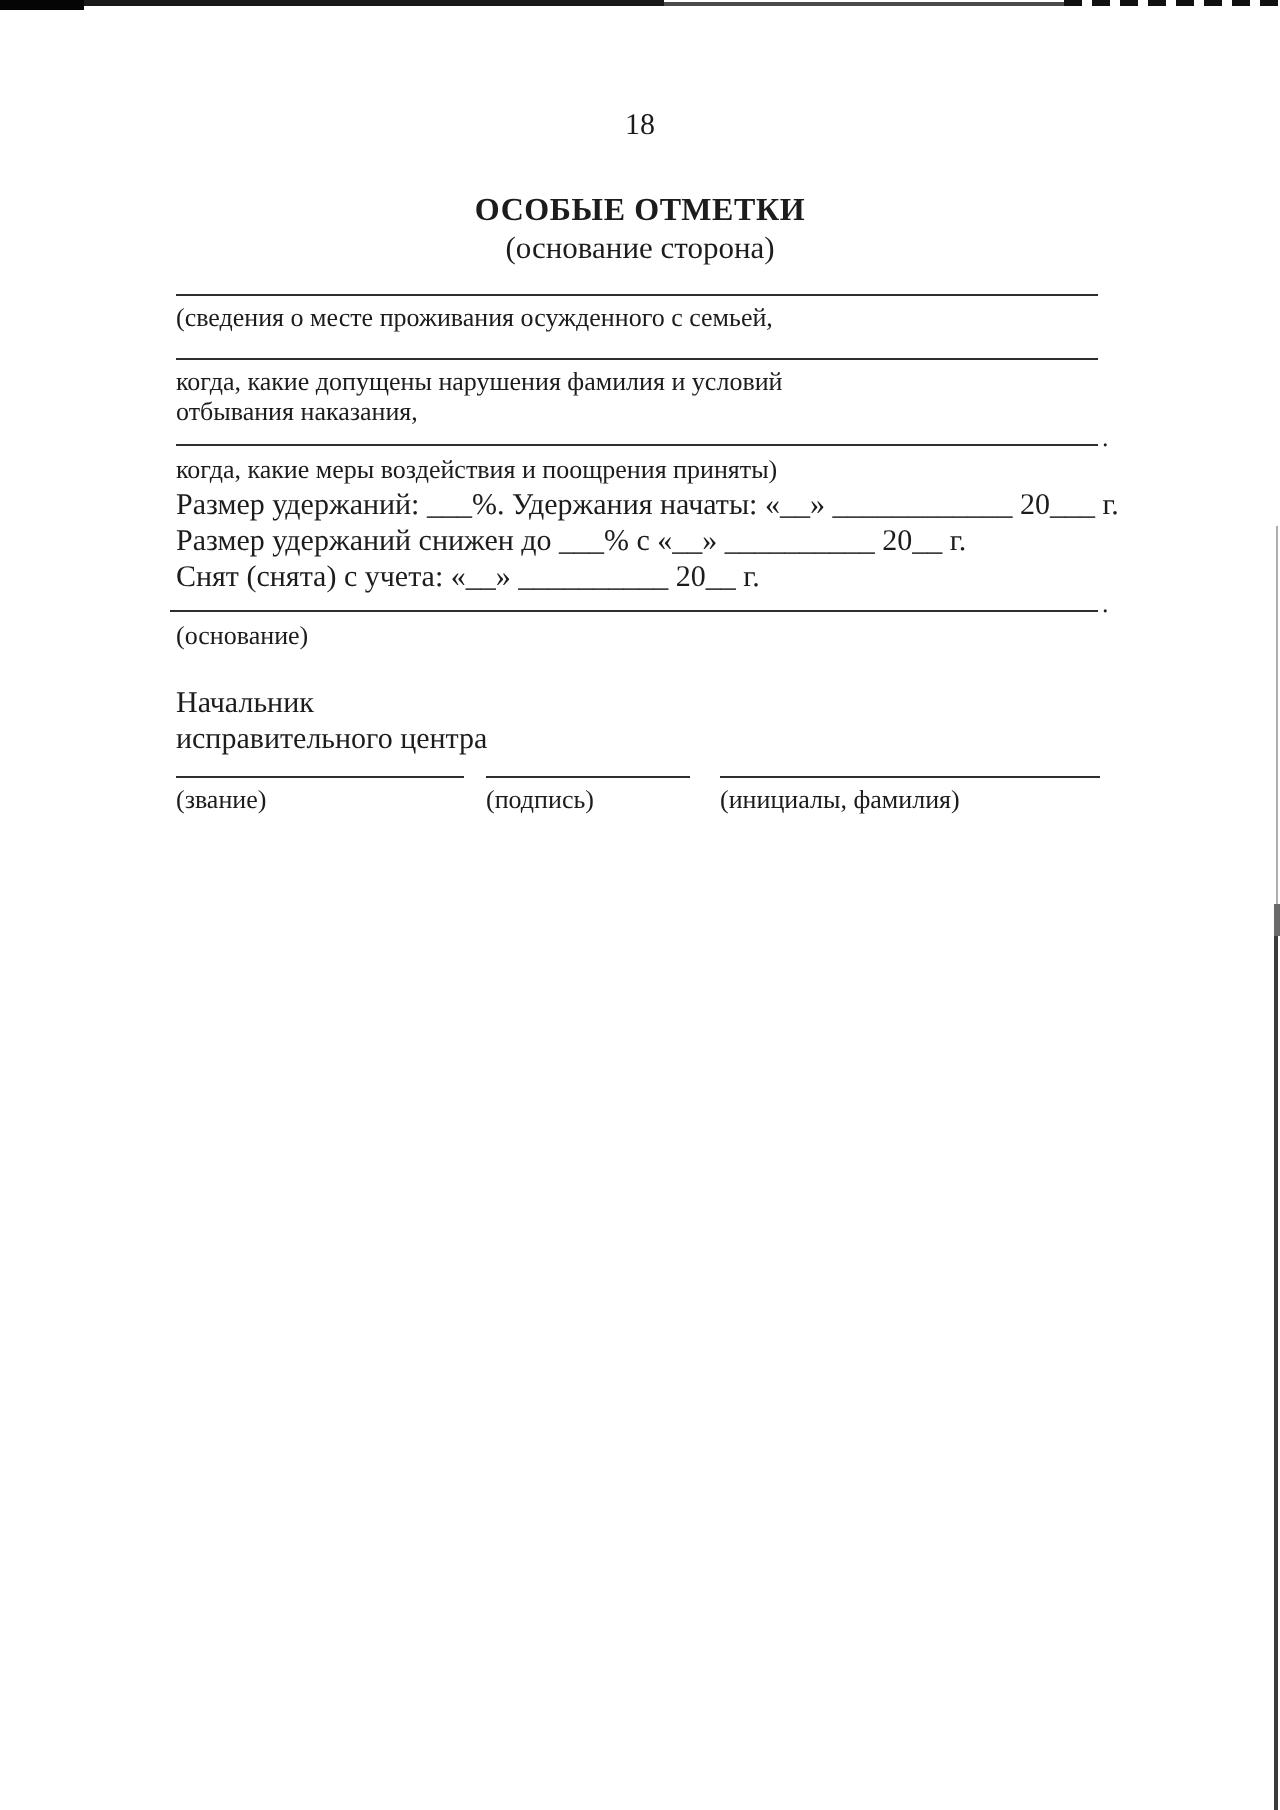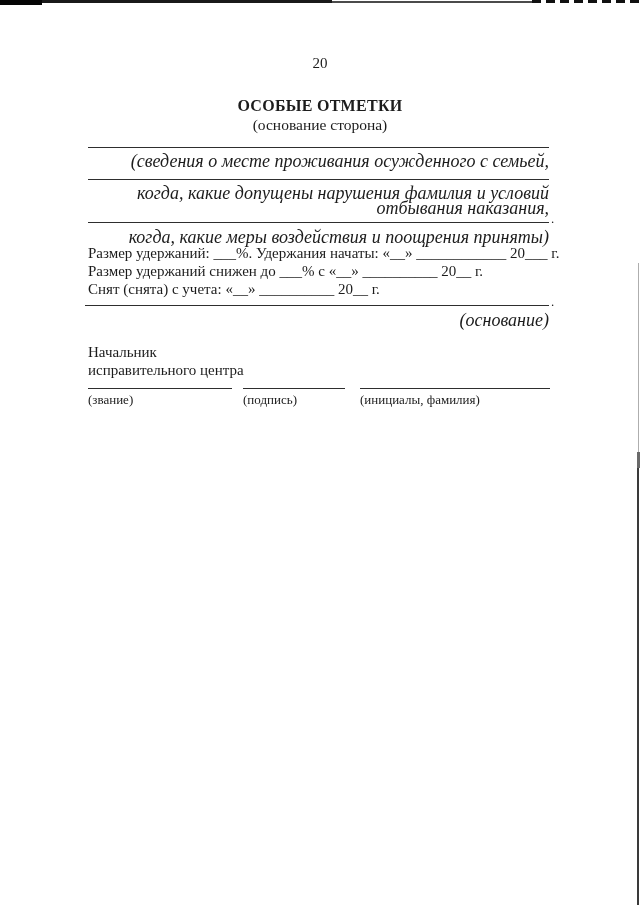--- a/index.html
+++ b/index.html
@@ -26,21 +26,21 @@
   .vseg-tick{top:452px;height:16px;width:3px;background:#6a6a6a;right:0 !important;}
   .vseg-dark{top:468px;height:437px;width:2px;background:#3a3a3a;}
   
   .center{position:absolute;left:0;width:640px;text-align:center;}
   .pagenum{top:55px;font-size:15px;}
   .title{top:97px;font-size:16px;font-weight:bold;letter-spacing:.3px;}
   .subtitle{top:116px;font-size:15.5px;}
   
   .rule{position:absolute;height:1px;background:#2e2e2e;}
   .rule-wide{left:88px;width:461px;}
-  .caption{position:absolute;left:88px;width:461px;text-align:right;font-size:18px;font-style:italic;}
+  .caption{position:absolute;left:88px;width:461px;text-align:left;font-size:13px;}
   .dot{position:absolute;font-size:13px;}
   .row{position:absolute;left:88px;font-size:15px;white-space:pre;}
   .sigcap{position:absolute;font-size:13px;}
 </style>
 </head>
 <body>
 
 <div class="page">
 
   <div class="scan-top">
@@ -48,21 +48,21 @@
     <div class="seg seg-b"></div>
     <div class="seg seg-c"></div>
     <div class="seg seg-d"></div>
   </div>
   <div class="scan-right">
     <div class="vseg vseg-light"></div>
     <div class="vseg vseg-tick"></div>
     <div class="vseg vseg-dark"></div>
   </div>
 
-  <div class="center pagenum">20</div>
+  <div class="center pagenum">18</div>
   <div class="center title">ОСОБЫЕ ОТМЕТКИ</div>
   <div class="center subtitle">(основание сторона)</div>
 
   <div class="rule rule-wide" style="top:147px"></div>
   <div class="caption" style="top:151px">(сведения о месте проживания осужденного с семьей,</div>
 
   <div class="rule rule-wide" style="top:179px"></div>
   <div class="caption" style="top:183px">когда, какие допущены нарушения фамилия и условий</div>
   <div class="caption" style="top:198px">отбывания наказания,</div>
 

